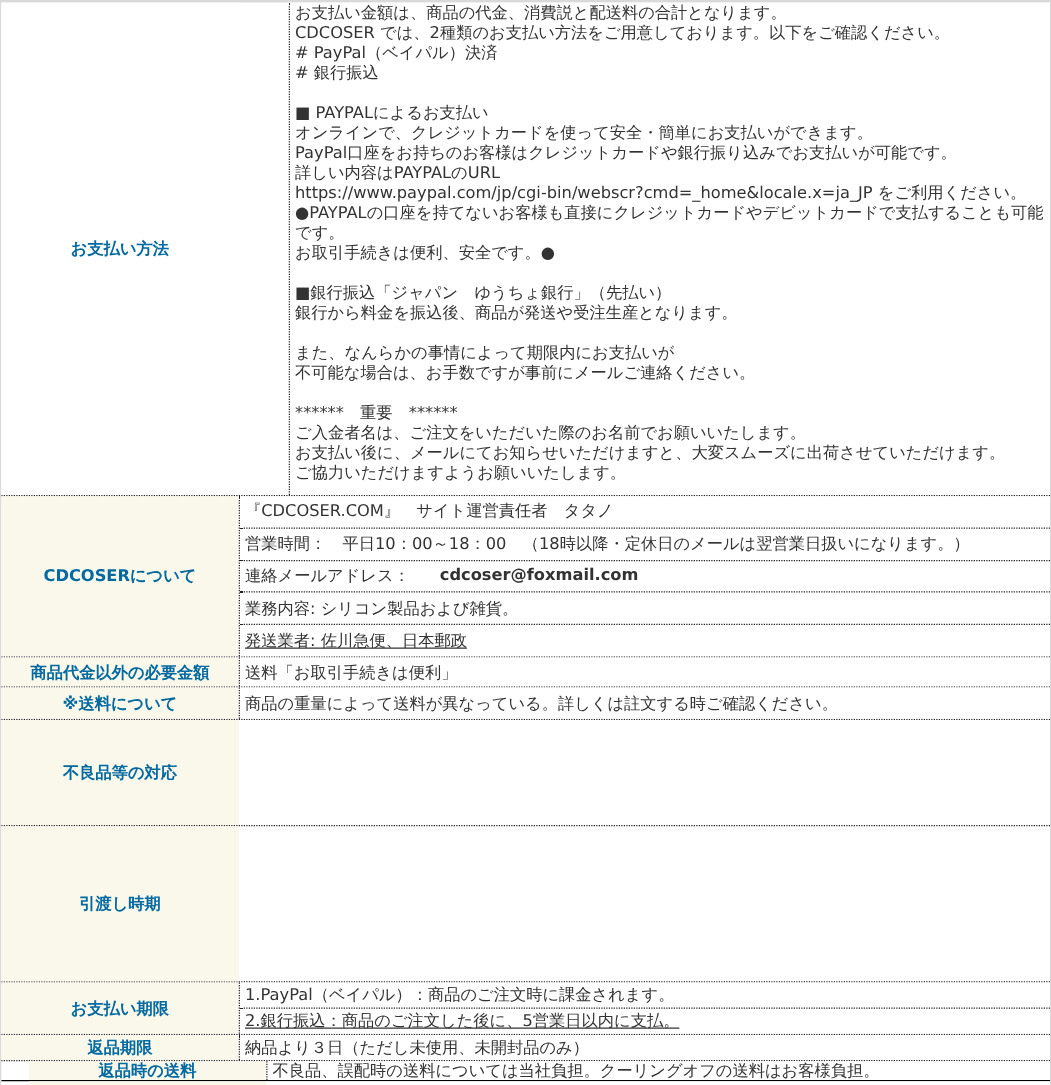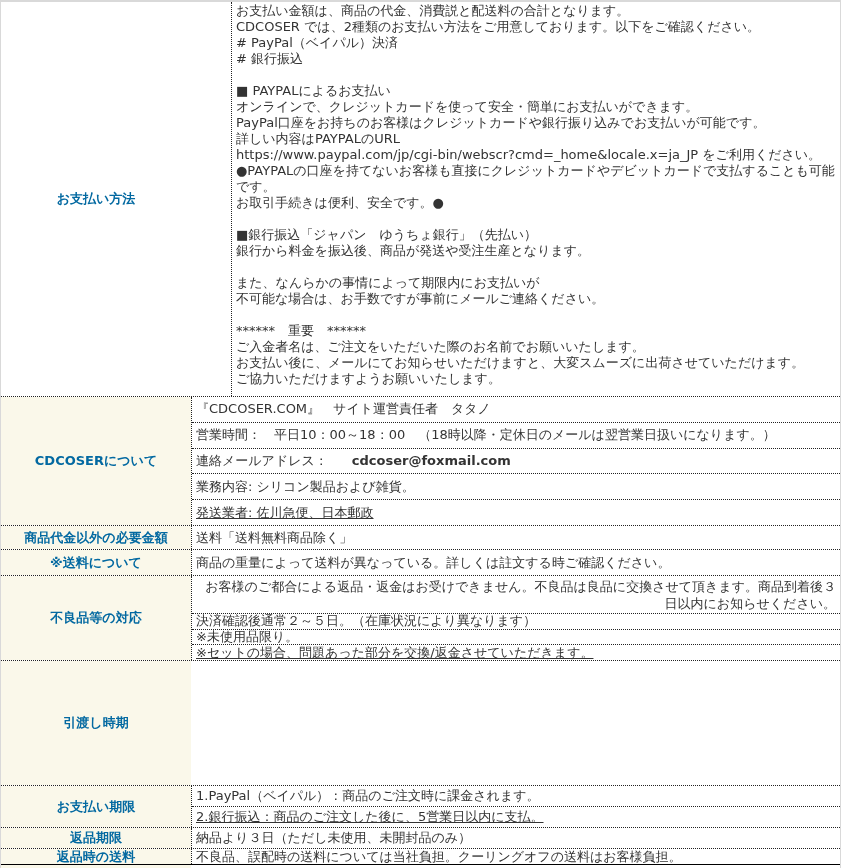--- a/index.html
+++ b/index.html
@@ -1,21 +1,21 @@
 <!DOCTYPE html>
 <html><head>
 <meta charset="utf-8">
 <style>
   html,body{margin:0;padding:0;background:#fff;}
   body{font-family:"DejaVu Sans","Liberation Sans",sans-serif;font-size:13px;color:#333;}
   .page{width:841px;height:868px;box-sizing:border-box;
         border-left:1px solid #d9d9d9;border-right:1px solid #d9d9d9;border-top:2px solid #d9d9d9;
         background:#fff;overflow:hidden;}
   .row{display:flex;box-sizing:border-box;border-bottom:1px dotted #222;width:100%;}
-  .row.nb{border-bottom:none;}
+  .row.nb{border-bottom:none;padding-left:22px;}
   .hcell{flex:0 0 190px;width:190px;box-sizing:border-box;display:flex;align-items:center;justify-content:center;
          text-align:center;font-weight:bold;color:#0369a1;letter-spacing:0px;overflow:hidden;}
   .cream{background:#faf8ea;}
   .hwhite{background:#ffffff;}
   .ccell{flex:1;min-width:0;box-sizing:border-box;border-left:1px dotted #222;background:#fff;overflow:hidden;}
   .pre{white-space:pre-wrap;padding:1px 4px;line-height:16px;word-break:break-all;margin-left:40px;}
   .pre18{white-space:pre-wrap;padding:3px 4px;line-height:18px;word-break:break-all;}
   .oneline{display:flex;align-items:center;padding:0 4px;}
   .subcol{display:flex;flex-direction:column;text-align:right;}
   .subrow{box-sizing:border-box;border-bottom:1px dotted #222;display:flex;align-items:center;padding:0 4px;overflow:hidden;}
@@ -66,36 +66,30 @@
         <span>連絡メールアドレス：</span>
           <span class="bold">cdcoser@foxmail.com</span>
       </div>
       <div class="subrow" style="height:26px">業務内容: シリコン製品および雑貨。</div>
       <div class="subrow last" style="height:25px">発送業者: 佐川急便、日本郵政</div>
     </div>
   </div>
 
   <div class="row" style="height:24px">
     <div class="hcell cream">商品代金以外の必要金額</div>
-    <div class="ccell oneline">送料「送料無料商品除く」</div>
+    <div class="ccell oneline">送料「お取引手続きは便利」</div>
   </div>
 
   <div class="row" style="height:26px">
     <div class="hcell cream">※送料について</div>
     <div class="ccell oneline">商品の重量によって送料が異なっている。詳しくは註文する時ご確認ください。</div>
   </div>
 
   <div class="row" style="height:85px">
     <div class="hcell cream">不良品等の対応</div>
-    <div class="ccell subcol">
-      <div class="subrow wrap" style="height:38px">お客様のご都合による返品・返金はお受けできません。不良品は良品に交換させて頂きます。商品到着後３日以内にお知らせください。</div>
-      <div class="subrow" style="height:17px">決済確認後通常２～５日。（在庫状況により異なります）</div>
-      <div class="subrow" style="height:15px">※未使用品限り。</div>
-      <div class="subrow last" style="height:15px">※セットの場合、問題あった部分を交換/返金させていただきます。</div>
-    </div>
   </div>
 
   <div class="row" style="height:125px">
     <div class="hcell cream">引渡し時期</div>
   </div>
 
   <div class="row" style="height:42px">
     <div class="hcell cream">お支払い期限</div>
     <div class="ccell subcol">
       <div class="subrow" style="height:21px">1.PayPal（ベイパル）：商品のご注文時に課金されます。</div>

